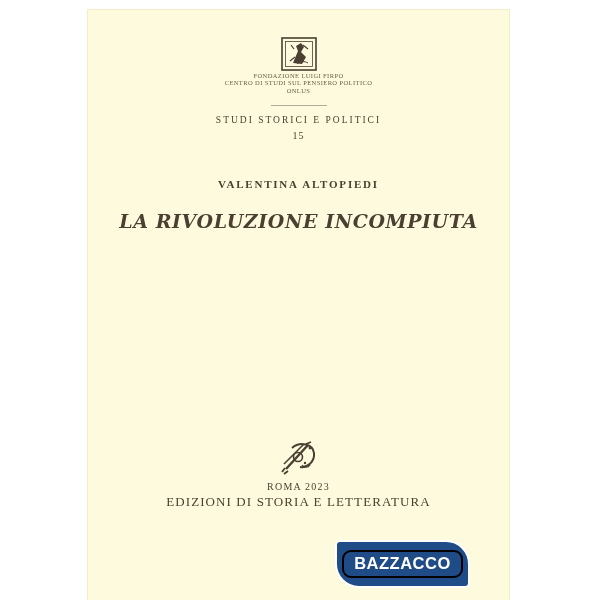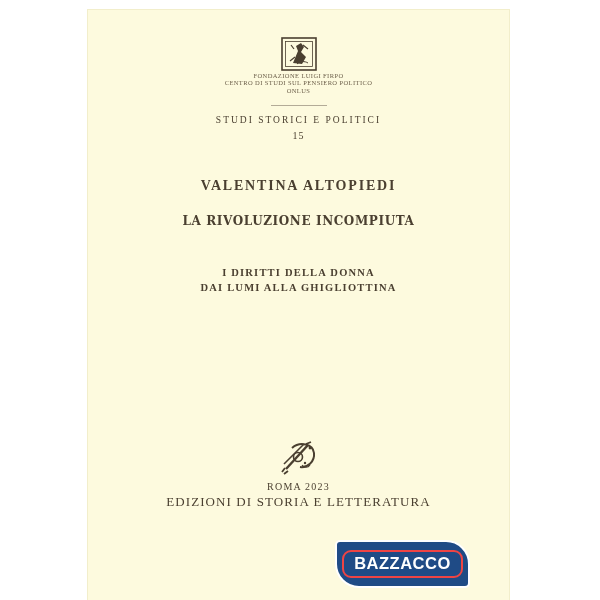--- a/index.html
+++ b/index.html
@@ -30,26 +30,26 @@
   .fond-lines{position:absolute;top:62px;left:0;width:100%;text-align:center;
     color:var(--ink-soft);
     font-size:6.5px;line-height:7.4px;letter-spacing:0.4px;
     font-variant:small-caps;text-transform:uppercase;}
   .divider{
     position:absolute;left:50%;top:95px;transform:translateX(-50%);
     width:56px;height:1px;background:var(--divider);
   }
   .series{top:105px;font-size:9.5px;letter-spacing:2px;text-transform:uppercase;}
   .series-number{top:120px;font-size:10px;letter-spacing:1px;}
-  .author{top:168px;font-size:14px;letter-spacing:1.8px;font-weight:700;text-transform:uppercase;font-family:Liberation Serif, serif;}
+  .author{top:168px;font-size:11px;letter-spacing:1.8px;font-weight:700;text-transform:uppercase;font-family:Liberation Serif, serif;}
   .title{
     top:199px;color:var(--red);
     font-family:"DejaVu Serif", serif;
-    font-size:12px;line-height:24px;letter-spacing:0.6px;
-    font-weight:600;text-transform:uppercase;
+    font-size:19px;line-height:24px;letter-spacing:0.6px;
+    font-weight:600;text-transform:uppercase;font-style:italic;
   }
   .subtitle{
     top:255px;color:var(--red);
     font-size:10.5px;line-height:15px;letter-spacing:1.2px;
     font-weight:700;text-transform:uppercase;
   }
   .emblem-bottom{
     position:absolute;left:50%;top:428px;transform:translateX(-50%);
     width:38px;height:38px;
   }
@@ -57,21 +57,21 @@
   .publisher{top:484px;font-size:13px;letter-spacing:1.1px;text-transform:uppercase;}
 
   .badge{
     position:absolute;left:335px;top:540px;width:135px;height:48px;
     background:var(--badge-blue);
     border:2px solid #ffffff;
     border-radius:5px 24px 5px 24px;
     display:flex;align-items:center;justify-content:center;
   }
   .badge-inner{
-    border:2px solid #ef4444;border-radius:9px;
+    border:2px solid #000000;border-radius:9px;
     padding:2px 10px 3px 10px;
     display:inline-block;
   }
   .badge-text{
     font-family:"Liberation Sans", sans-serif;
     font-weight:700;font-size:16.5px;letter-spacing:0.5px;color:#ffffff;
     line-height:1.1;display:block;
   }
   svg .stroke{stroke:var(--ink);fill:none;}
 </style>
@@ -102,24 +102,20 @@
 
     <div class="centered series">Studi Storici e Politici</div>
     <div class="centered series-number">15</div>
 
     <div class="centered author">Valentina Altopiedi</div>
 
     <div class="centered title">
       <div>La rivoluzione incompiuta</div>
     </div>
 
-    <div class="centered subtitle">
-      <div>I diritti della donna</div>
-      <div>dai Lumi alla ghigliottina</div>
-    </div>
 
     <div class="emblem-bottom">
       <svg width="38" height="38" viewBox="0 0 38 38">
         <path d="M12 10 C20 3 33 6 34 15 C35 24 27 30 20 29" class="stroke" stroke-width="2"></path>
         <path d="M6 31 L28 7" class="stroke" stroke-width="2.4"></path>
         <path d="M4 26 L24 6" class="stroke" stroke-width="1.6"></path>
         <circle cx="18" cy="19" r="4.5" class="stroke" stroke-width="1.6"></circle>
         <path d="M26 6 L31 4 M5 30 L2 34 M8 33 L4 36" class="stroke" stroke-width="1.8"></path>
         <path d="M22 27 C24 30 28 30 30 27" class="stroke" stroke-width="1.2"></path>
         <circle cx="30" cy="10" r="1.4" fill="#4a3f30"></circle>

